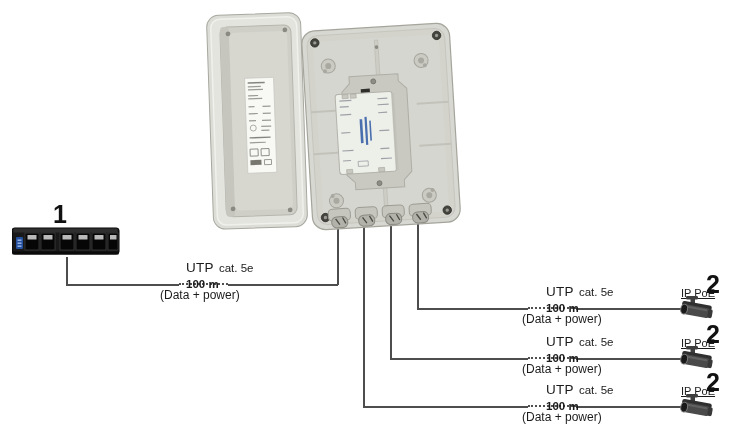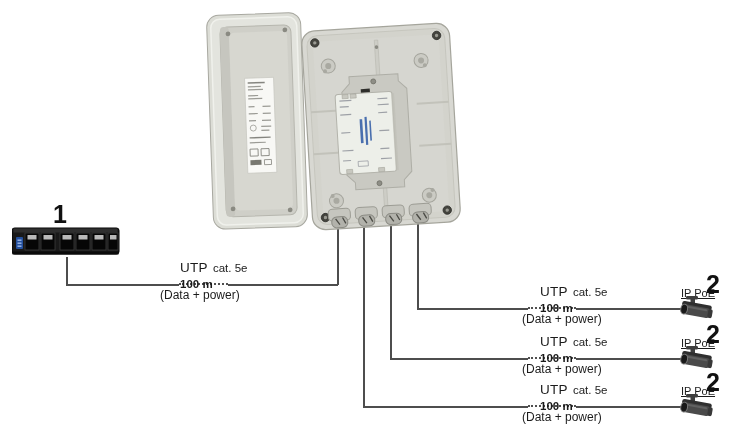--- a/index.html
+++ b/index.html
@@ -6,21 +6,21 @@
   .canvas{
     position:relative;width:730px;height:428px;background:#ffffff;
     font-family:"Liberation Sans", sans-serif;color:#1b1b1b;overflow:hidden;
   }
   
   .hl{position:absolute;height:1.5px;background:#4d4d4d;}
   .vl{position:absolute;width:1.5px;background:#4d4d4d;}
   .dl{position:absolute;height:0;border-top:2px dotted #4f4f4f;}
   
   .num{position:absolute;font-size:25px;font-weight:bold;color:#111;line-height:1;}
-  .link-label{position:absolute;line-height:1.05;white-space:nowrap;}
+  .link-label{position:absolute;line-height:1.05;white-space:nowrap;margin-left:6px;}
   .utp{font-size:13.5px;letter-spacing:.3px;}
   .cat{font-size:11.5px;margin-left:5px;}
   .len{font-size:11.5px;display:block;margin-top:2px;font-weight:bold;}
   .link-note{position:absolute;font-size:12px;white-space:nowrap;}
   .ippoe{position:absolute;font-size:11px;white-space:nowrap;text-decoration:underline;}
   .cam{position:absolute;width:40px;height:30px;}
   svg{display:block;}
 </style>
 </head>
 <body>

